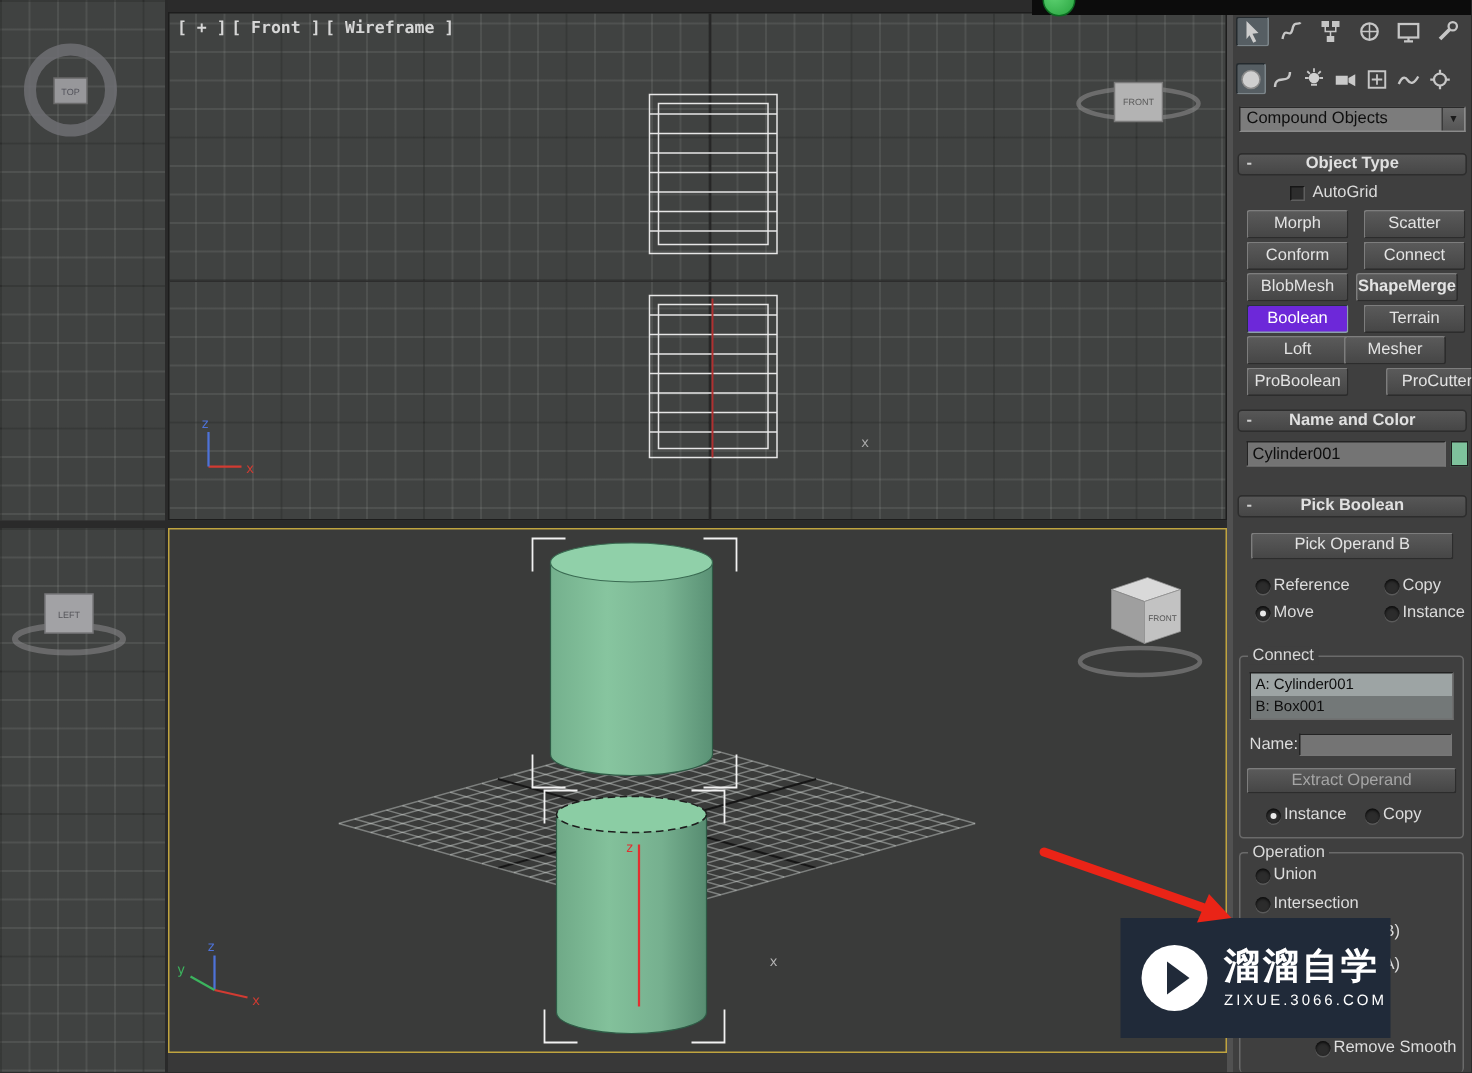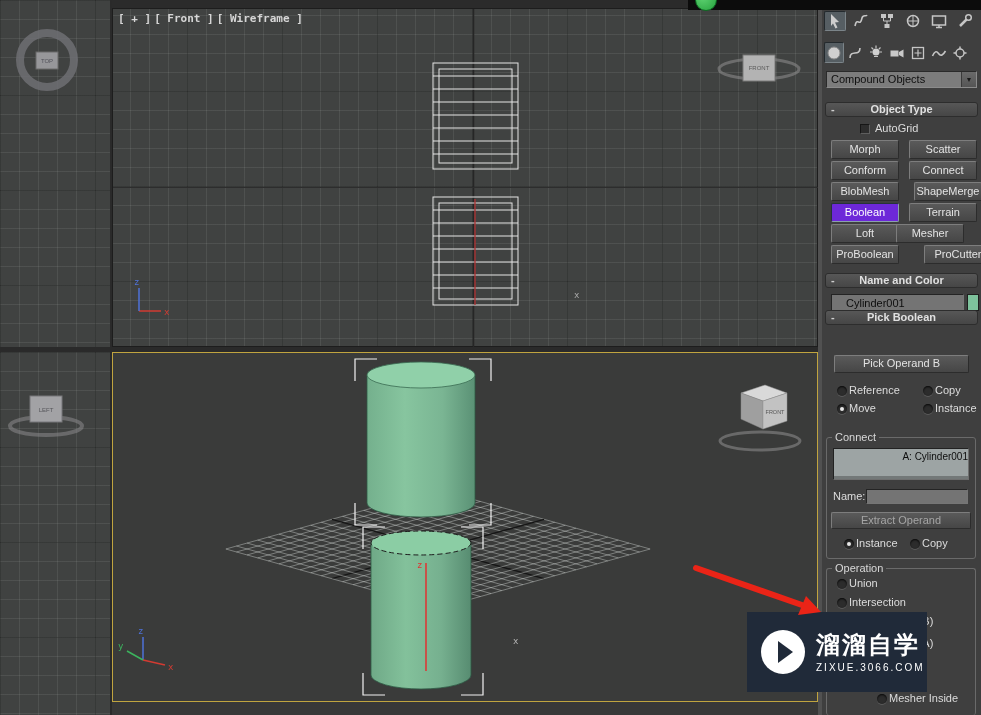--- a/index.html
+++ b/index.html
@@ -49,35 +49,35 @@
            text-align:center;line-height:13px;}
   .rollout::before{content:"-";position:absolute;left:5px;top:0;font-weight:bold;color:#cfcfcf;}
 
   .mxbtn{position:absolute;width:68px;height:19px;background:linear-gradient(#5a5a5a,#464646);
          border:1px solid;border-color:#7d7d7d #2c2c2c #2c2c2c #7d7d7d;border-radius:2px;
          color:#e3e3e3;font:11px "Liberation Sans",sans-serif;text-align:center;line-height:16px;cursor:default;}
   .mxbtn.active{background:#6d28d9;border-color:#27333a #8ba0ab #8ba0ab #27333a;color:#ffffff;}
   .mxbtn.disabled{color:#a5a5a5;}
 
   .tinput{position:absolute;background:#747474;border:1px solid;border-color:#242424 #767676 #767676 #242424;
-          color:#0d0d0d;font:11px "Liberation Sans",sans-serif;padding:0 14px;}
+          color:#0d0d0d;font:11px "Liberation Sans",sans-serif;padding:0 3px;}
   .swatch{position:absolute;border:1px solid #1f1f1f;}
 
   .cb{position:absolute;width:10px;height:10px;background:#2d2d2d;border:1px solid;
       border-color:#161616 #5e5e5e #5e5e5e #161616;}
   .radio{position:absolute;width:10px;height:10px;border-radius:50%;background:#2c2c2c;
          box-shadow:inset 0 1px 2px rgba(0,0,0,.85), 0 1px 0 rgba(255,255,255,.14);}
   .radio.sel::after{content:"";position:absolute;left:3px;top:3px;width:4px;height:4px;border-radius:50%;background:#e8e8e8;}
   .rlabel{position:absolute;font:11px "Liberation Sans",sans-serif;color:#dcdcdc;white-space:nowrap;}
 
   .group{position:absolute;border:1px solid #6a6a6a;border-radius:3px;}
   .legend{position:absolute;background:#3f3f3f;padding:0 3px;font:11px "Liberation Sans",sans-serif;color:#d8d8d8;}
 
   .listbox{position:absolute;background:#737878;border:1px solid;border-color:#222 #6f6f6f #6f6f6f #222;overflow:hidden;}
-  .li{height:27px;font:10px "Liberation Sans",sans-serif;color:#0e0e0e;line-height:15px;padding-left:3px;text-align:right;}
+  .li{height:15px;font:10px "Liberation Sans",sans-serif;color:#0e0e0e;line-height:15px;padding-left:3px;}
   .li.sel{background:#9da4a4;}
 
   .dropdown{position:absolute;left:4px;top:71px;width:151px;height:17px;background:#7c7c7c;
             border:1px solid;border-color:#2a2a2a #8b8b8b #8b8b8b #2a2a2a;color:#0e0e0e;
             font:11px "Liberation Sans",sans-serif;line-height:15px;padding-left:4px;}
   .dd-arrow{position:absolute;right:0;top:0;width:15px;height:15px;background:linear-gradient(#6a6a6a,#555);
             border-left:1px solid #3a3a3a;text-align:center;font-size:7px;line-height:15px;color:#1a1a1a;}
 
   
   #watermark{position:absolute;left:747px;top:612px;width:180px;height:80px;background:#202a39;
@@ -347,35 +347,35 @@
       <span>Object Type</span>
     </div>
     <span class="cb" style="left:38px;top:124px;"></span>
     <span class="rlabel" style="left:53px;top:122px;">AutoGrid</span>
 
     <div class="mxbtn" style="left:9px;top:140px;">Morph</div>
     <div class="mxbtn" style="left:87px;top:140px;">Scatter</div>
     <div class="mxbtn" style="left:9px;top:161px;">Conform</div>
     <div class="mxbtn" style="left:87px;top:161px;">Connect</div>
     <div class="mxbtn" style="left:9px;top:182px;">BlobMesh</div>
-    <div class="mxbtn" style="left:92px;top:182px;">ShapeMerge</div>
+    <div class="mxbtn" style="left:82px;top:182px;font-weight:bold;">ShapeMerge</div>
     <div class="mxbtn active" style="left:9px;top:203px;">Boolean</div>
     <div class="mxbtn" style="left:87px;top:203px;">Terrain</div>
     <div class="mxbtn" style="left:9px;top:224px;">Loft</div>
     <div class="mxbtn" style="left:74px;top:224px;">Mesher</div>
     <div class="mxbtn" style="left:9px;top:245px;">ProBoolean</div>
     <div class="mxbtn" style="left:102px;top:245px;">ProCutter</div>
 
     <div class="rollout" style="top:273px;">
       <span>Name and Color</span>
     </div>
     <input class="tinput" style="left: 9px; top: 294px; width: 133px; height: 17px;" value="Cylinder001">
     <div class="swatch" style="left:145px;top:294px;width:12px;height:17px;background:#7ec29c;"></div>
 
-    <div class="rollout" style="top:310px;">
+    <div class="rollout" style="top:330px;">
       <span>Pick Boolean</span>
     </div>
     <div class="mxbtn" style="left:12px;top:355px;width:135px;height:18px;line-height:15px;">Pick Operand B</div>
 
     <span class="radio" style="left:15px;top:386px;"></span>
     <span class="rlabel" style="left:27px;top:384px;">Reference</span>
     <span class="radio" style="left:101px;top:386px;"></span>
     <span class="rlabel" style="left:113px;top:384px;">Copy</span>
     <span class="radio sel" style="left:15px;top:404px;"></span>
     <span class="rlabel" style="left:27px;top:402px;">Move</span>
@@ -400,21 +400,21 @@
     <span class="legend" style="left:10px;top:562px;">Operation</span>
     <span class="radio" style="left:15px;top:579px;"></span>
     <span class="rlabel" style="left:27px;top:577px;">Union</span>
     <span class="radio" style="left:15px;top:598px;"></span>
     <span class="rlabel" style="left:27px;top:596px;">Intersection</span>
     <span class="radio" style="left:15px;top:617px;"></span>
     <span class="rlabel" style="left:27px;top:615px;">Subtraction (A-B)</span>
     <span class="radio" style="left:15px;top:639px;"></span>
     <span class="rlabel" style="left:27px;top:637px;">Subtraction (B-A)</span>
     <span class="radio" style="left:55px;top:694px;"></span>
-    <span class="rlabel" style="left:67px;top:692px;">Mesher Inside</span>
+    <span class="rlabel" style="left:67px;top:692px;">Remove Smooth</span>
   </div>
 
   <svg id="arrow-overlay" width="200" height="80" viewBox="0 0 200 80">
     <line x1="56" y1="18" x2="162" y2="55" stroke="#ea2417" stroke-width="6" stroke-linecap="round"></line>
     <polygon points="181,62 158,65 166,46" fill="#ea2417"></polygon>
   </svg>
 
   <div id="watermark">
     <div class="wm-logo">
         <div class="wm-play"></div>

